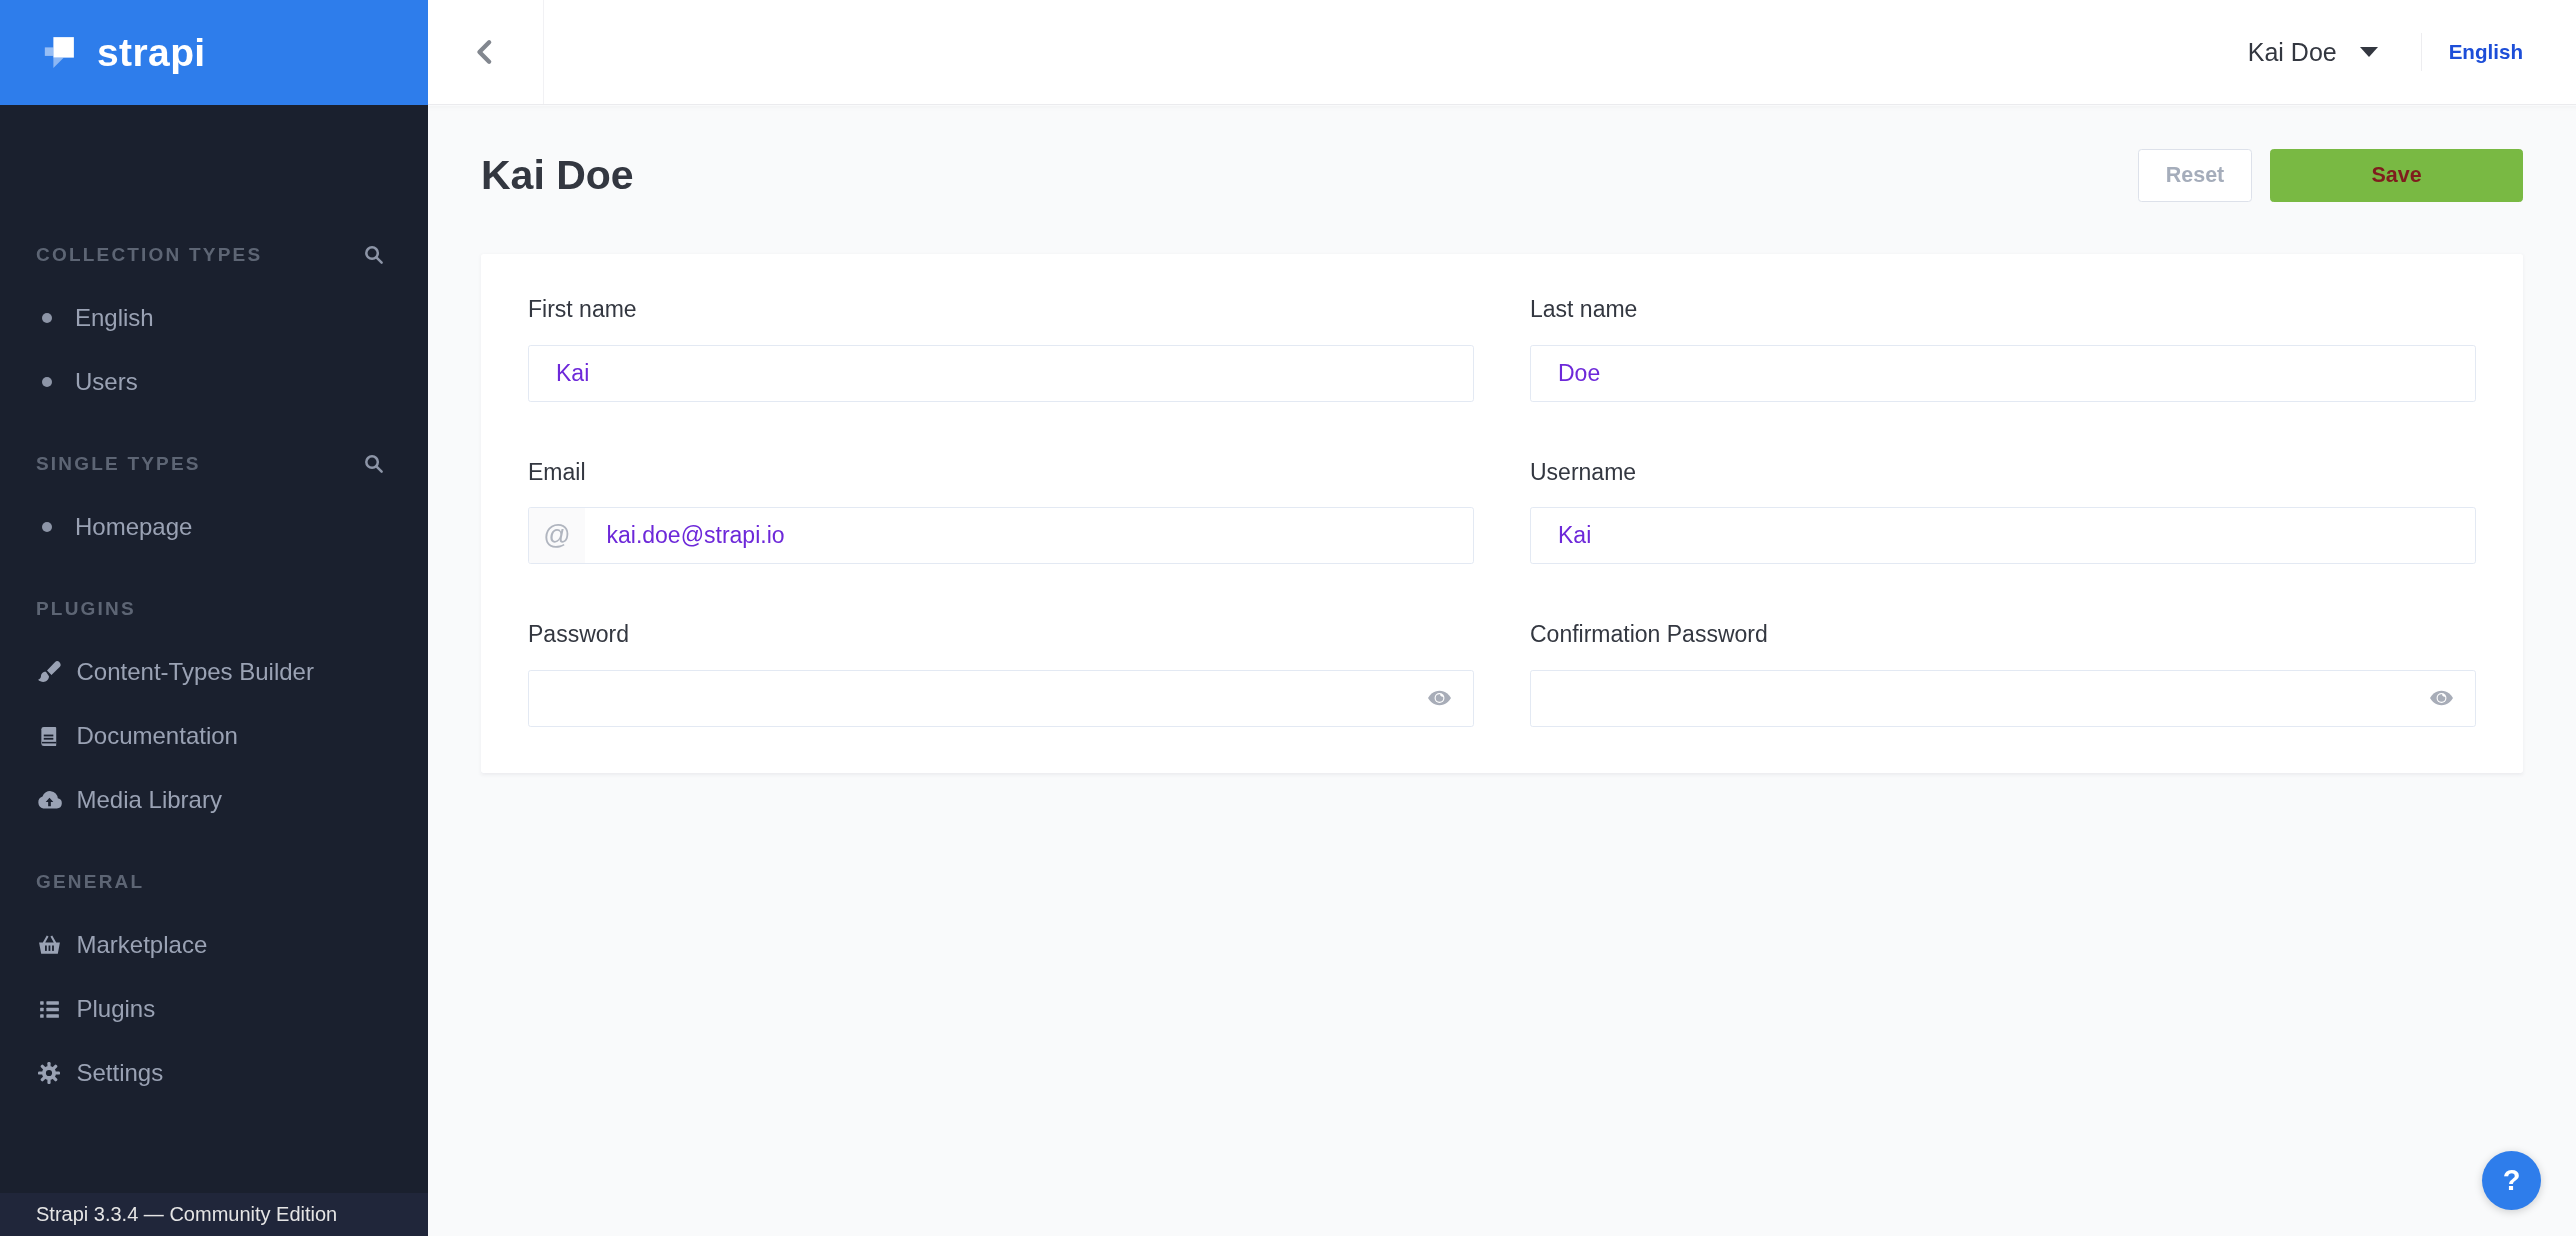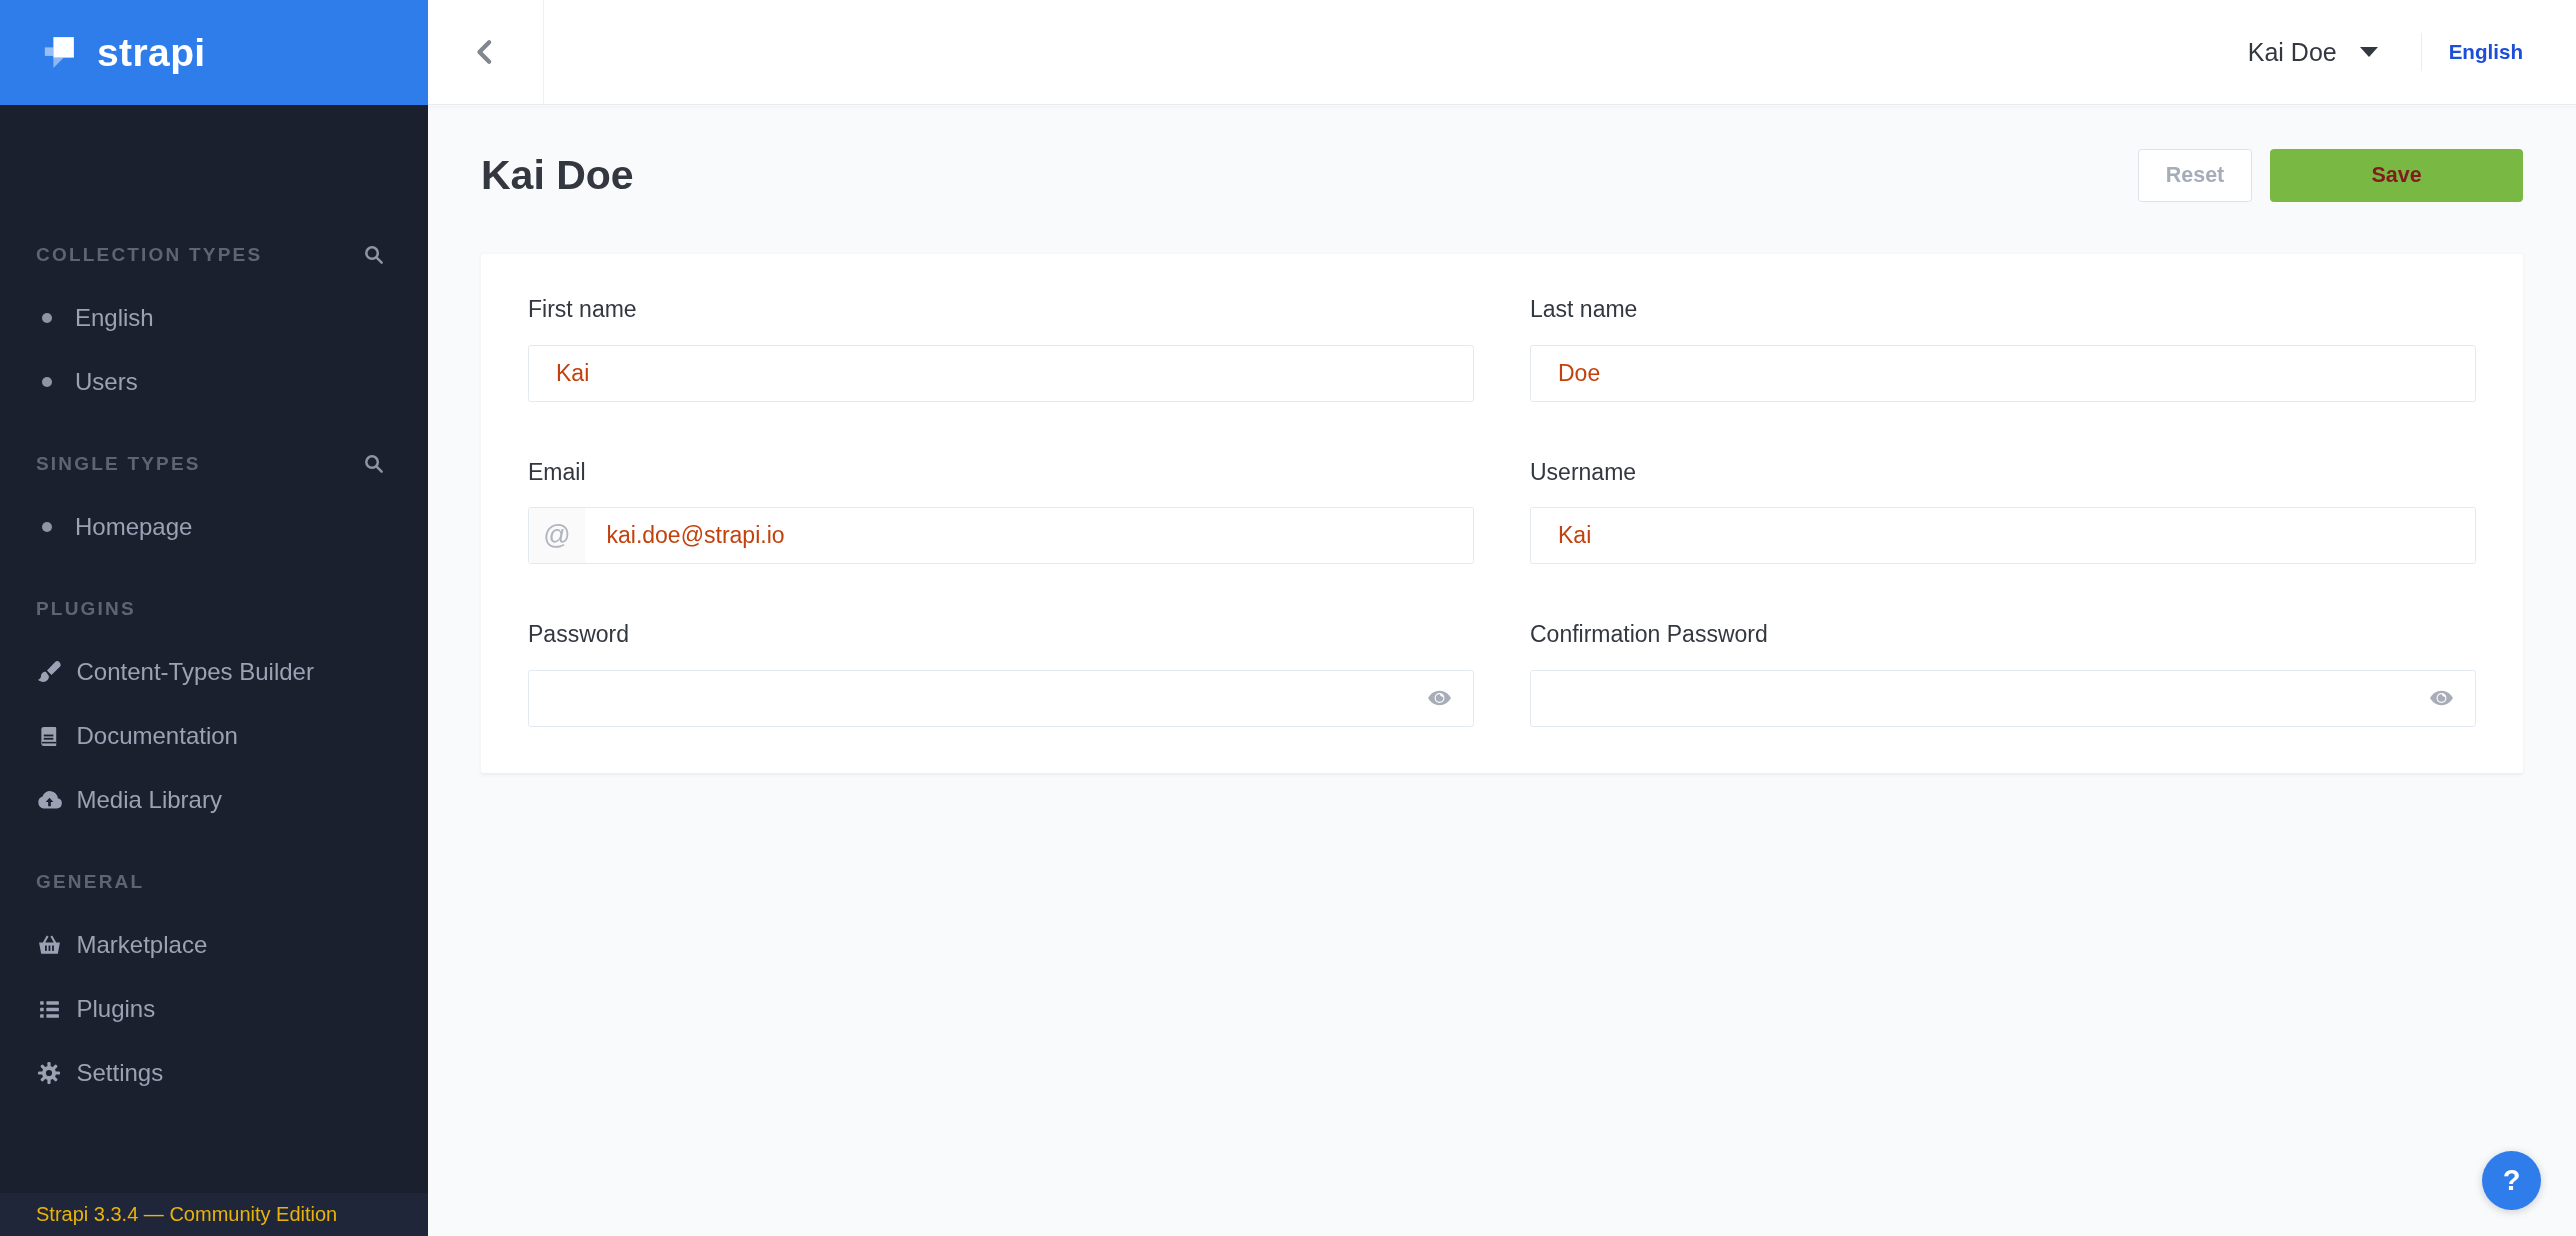--- a/index.html
+++ b/index.html
@@ -21,21 +21,21 @@
     display:flex; align-items:center; justify-content:space-between; }
   .section-label { color:#5d6574; font-size:19px; font-weight:700; letter-spacing:2.2px; }
   .section-search { cursor:pointer; display:flex; }
   .nav-item { height:64px; display:flex; align-items:center; padding-left:34px;
     color:#9aa2b4; font-size:24px; cursor:pointer; }
   .bullet { width:10px; height:10px; border-radius:50%; background:#8d95a7;
     margin:0 23px 0 8px; flex:0 0 auto; }
   .nav-ico { width:30px; display:flex; justify-content:center; margin-right:12.5px; flex:0 0 auto; }
   .side-footer { position:absolute; left:0; bottom:0; width:100%; height:43px;
     background:#20263a; display:flex; align-items:center; padding-left:36px; }
-  .side-footer a { color:#eab308; font-size:20px; text-decoration:none; cursor:pointer; }
+  .side-footer a { color:#e5e5e5; font-size:20px; text-decoration:none; cursor:pointer; }
 
   
   .main { position:absolute; left:428px; top:0; right:0; height:1236px; }
   .topbar { height:105px; background:#fff; display:flex; align-items:stretch;
     border-bottom:0.9px solid #ebebee; position:relative; z-index:4; }
   .back-col { width:116px; border-right:0.9px solid #f1f1f4; display:flex;
     align-items:center; justify-content:center; cursor:pointer; }
   .topbar-right { margin-left:auto; display:flex; align-items:center; padding-right:53px; }
   .user-menu { display:flex; align-items:center; cursor:pointer; }
   .user-name { color:#333740; font-size:25px; font-weight:500; }
@@ -55,21 +55,21 @@
   .btn-save { width:253px; background:#79b943; border:0.9px solid #79b943; color:#7f1d1d; }
 
   .card { margin-top:51px; height:519px; background:#fff; border-radius:2.7px;
     box-shadow:0 1.8px 3.6px rgba(227,227,231,.6); padding:42px 47px 0 47px; }
   .form-grid { display:grid; grid-template-columns:1fr 1fr; column-gap:56px; row-gap:57px; }
   .field-label { display:block; height:27px; line-height:27px; color:#333740;
     font-size:23px; font-weight:500; margin-bottom:21.5px; }
   .input-wrap { position:relative; height:57px; border:0.9px solid #e3e9f3; border-radius:2.7px;
     background:#fff; display:flex; align-items:stretch; overflow:hidden; }
   .input-wrap input { border:none; outline:none; flex:1; font-family:"Liberation Sans",sans-serif;
-    font-size:23px; color:#c2410c; padding:0 63px 0 27px; background:transparent; }
+    font-size:23px; color:#6d28d9; padding:0 63px 0 27px; background:transparent; }
   .addon { width:56px; background:#fafafb; color:#b0b5bf; font-size:27px;
     display:flex; align-items:center; justify-content:center; flex:0 0 auto; }
   .input-wrap.with-addon input { padding-left:21.5px; }
   .eye { position:absolute; right:20px; top:50%; transform:translateY(-50%);
     cursor:pointer; display:flex; }
 
   .help-fab { position:absolute; right:35px; bottom:26px; width:59px; height:59px;
     border-radius:50%; background:#2e7deb; color:#fff; font-size:29px; font-weight:700;
     display:flex; align-items:center; justify-content:center; cursor:pointer;
     box-shadow:0 1.8px 9px rgba(0,0,0,.18); z-index:9; }

